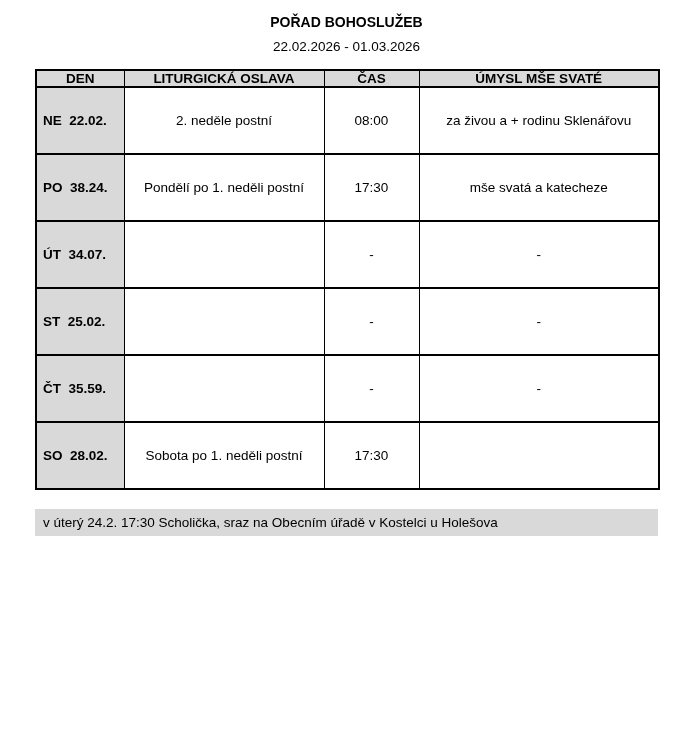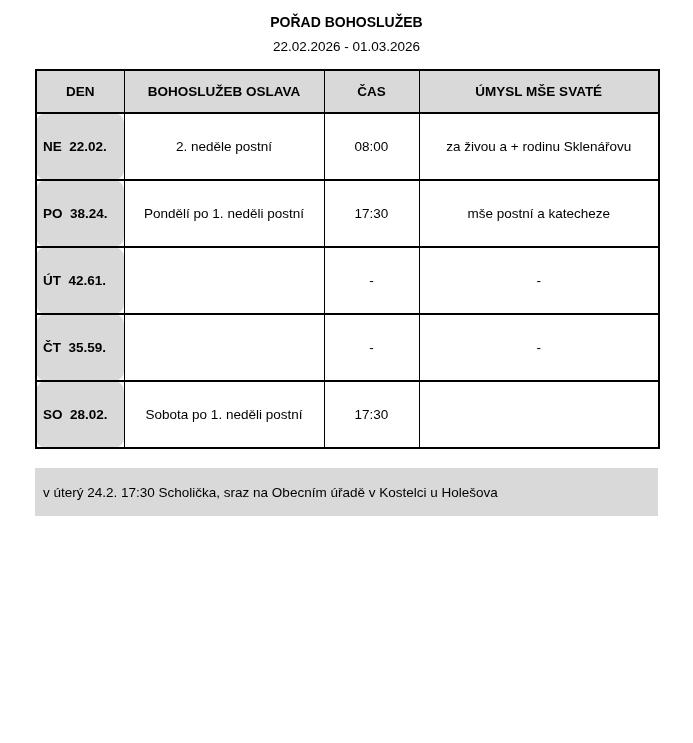--- a/index.html
+++ b/index.html
@@ -32,50 +32,49 @@
     border: 2px solid #000;
   }
   table.schedule th {
     background: #d9d9d9;
     font-weight: bold;
     font-size: 13.5px;
     height: 14px;
     border: 1px solid #000;
     border-bottom: 2px solid #000;
     text-align: center;
-    padding: 13px;
+    padding: 0;
   }
   table.schedule td {
     height: 67px;
     font-size: 13.5px;
     text-align: center;
     vertical-align: middle;
     border-left: 1px solid #000;
     border-right: 1px solid #000;
     border-top: 2px solid #000;
     border-bottom: 2px solid #000;
     padding: 0 4px;
     background: #ffffff;
-    border-radius: 10px;
   }
   table.schedule td.den {
     background: #d9d9d9;
     font-weight: bold;
     text-align: left;
     padding-left: 6px;
     white-space: pre;
   }
   col.c-den { width: 88px; }
   col.c-oslava { width: 200px; }
   col.c-cas { width: 95px; }
   col.c-umysl { width: 240px; }
   .footer-note {
     margin: 19px 35px 0 35px;
     width: 623px;
-    height: 48px;
+    height: 27px;
     background: #d9d9d9;
     display: flex;
     align-items: center;
     padding-left: 8px;
     font-size: 13.5px;
   }
 </style>
 </head>
 <body>
 
@@ -89,40 +88,46 @@
   <table class="schedule">
     <colgroup>
       <col class="c-den">
         <col class="c-oslava">
         <col class="c-cas">
         <col class="c-umysl">
     </colgroup>
     <thead>
       <tr>
         <th>DEN</th>
-        <th>BOHOSLUŽEB OSLAVA</th>
+        <th>LITURGICKÁ OSLAVA</th>
         <th>ČAS</th>
         <th>ÚMYSL MŠE SVATÉ</th>
       </tr>
     </thead>
     <tbody>
       <tr>
         <td class="den">NE  22.02.</td>
         <td class="oslava">2. neděle postní</td>
         <td class="cas">08:00</td>
         <td class="umysl">za živou a + rodinu Sklenářovu</td>
       </tr>
       <tr>
         <td class="den">PO  38.24.</td>
         <td class="oslava">Pondělí po 1. neděli postní</td>
         <td class="cas">17:30</td>
-        <td class="umysl">mše postní a katecheze</td>
+        <td class="umysl">mše svatá a katecheze</td>
       </tr>
       <tr>
-        <td class="den">ÚT  42.61.</td>
+        <td class="den">ÚT  34.07.</td>
+        <td class="oslava"></td>
+        <td class="cas">-</td>
+        <td class="umysl">-</td>
+      </tr>
+      <tr>
+        <td class="den">ST  25.02.</td>
         <td class="oslava"></td>
         <td class="cas">-</td>
         <td class="umysl">-</td>
       </tr>
       <tr>
         <td class="den">ČT  35.59.</td>
         <td class="oslava"></td>
         <td class="cas">-</td>
         <td class="umysl">-</td>
       </tr>

